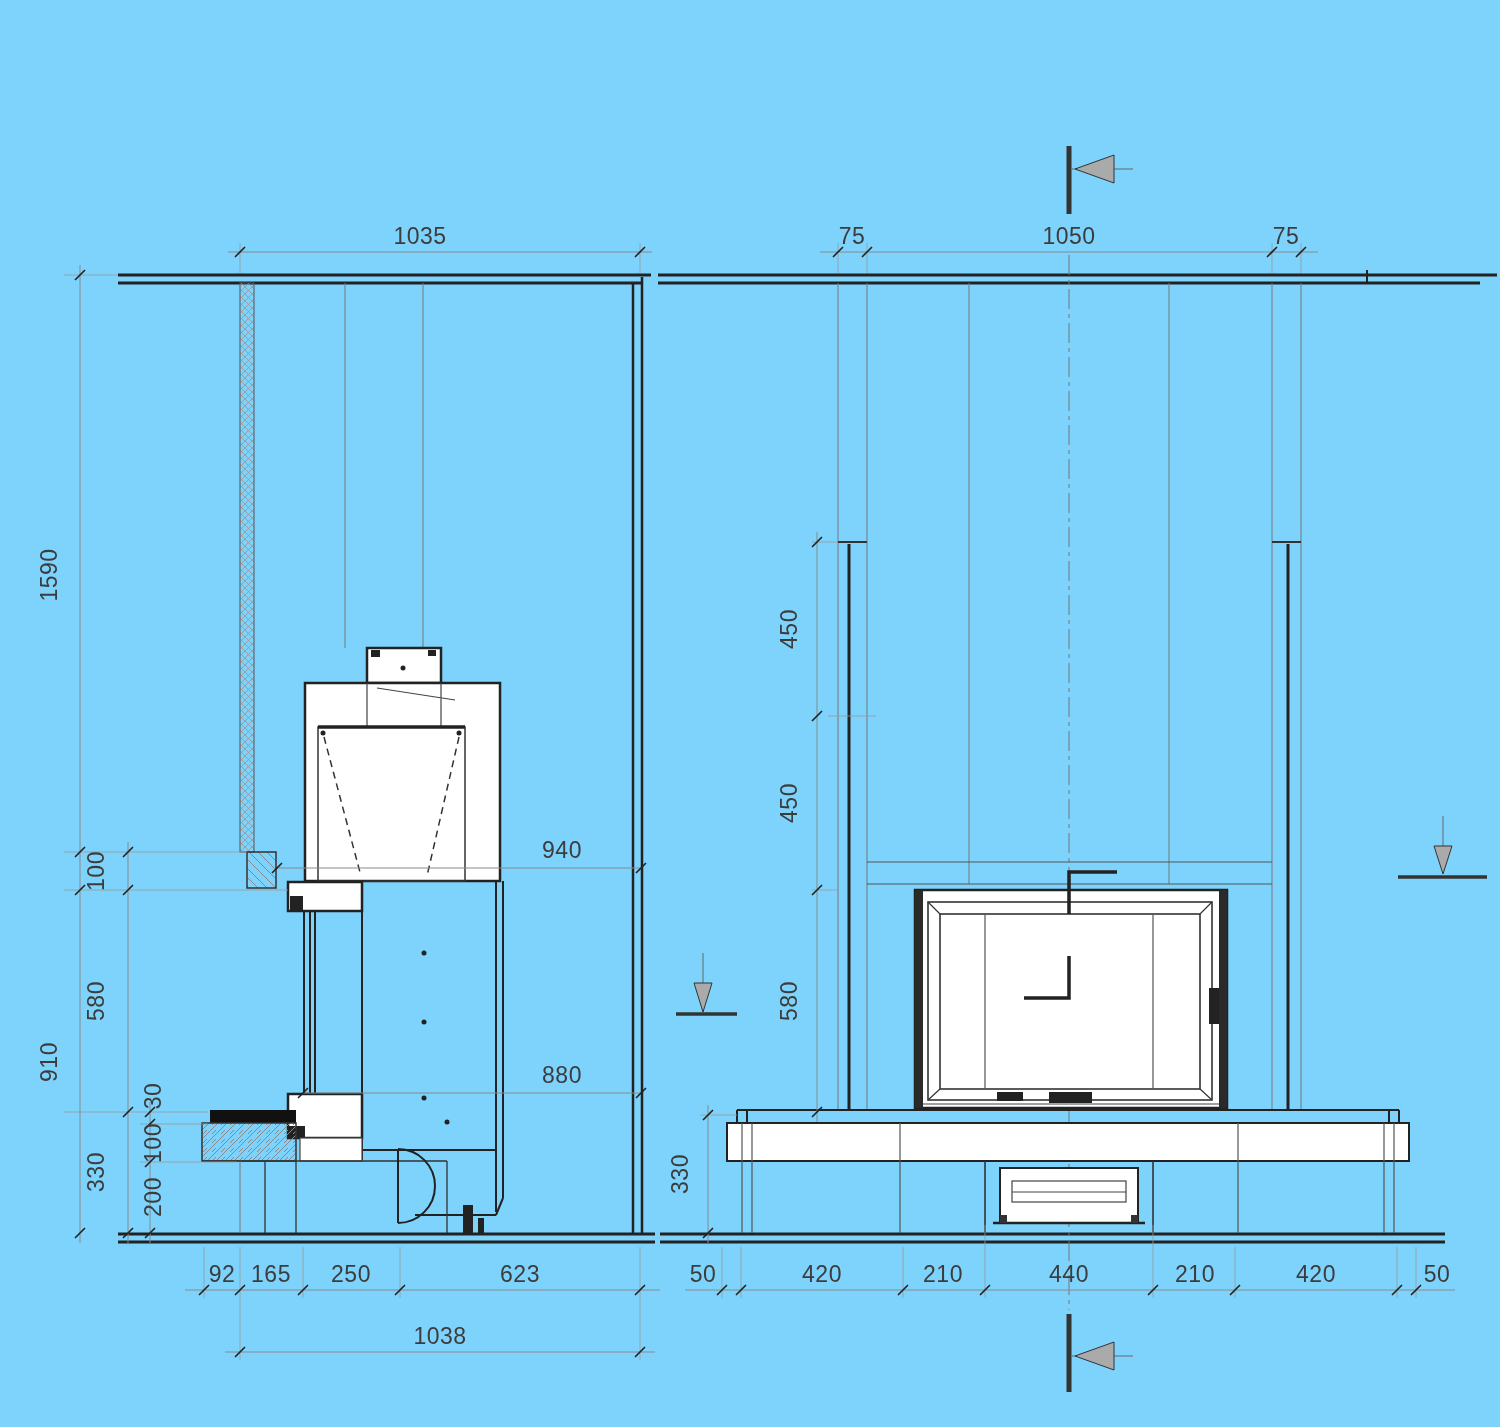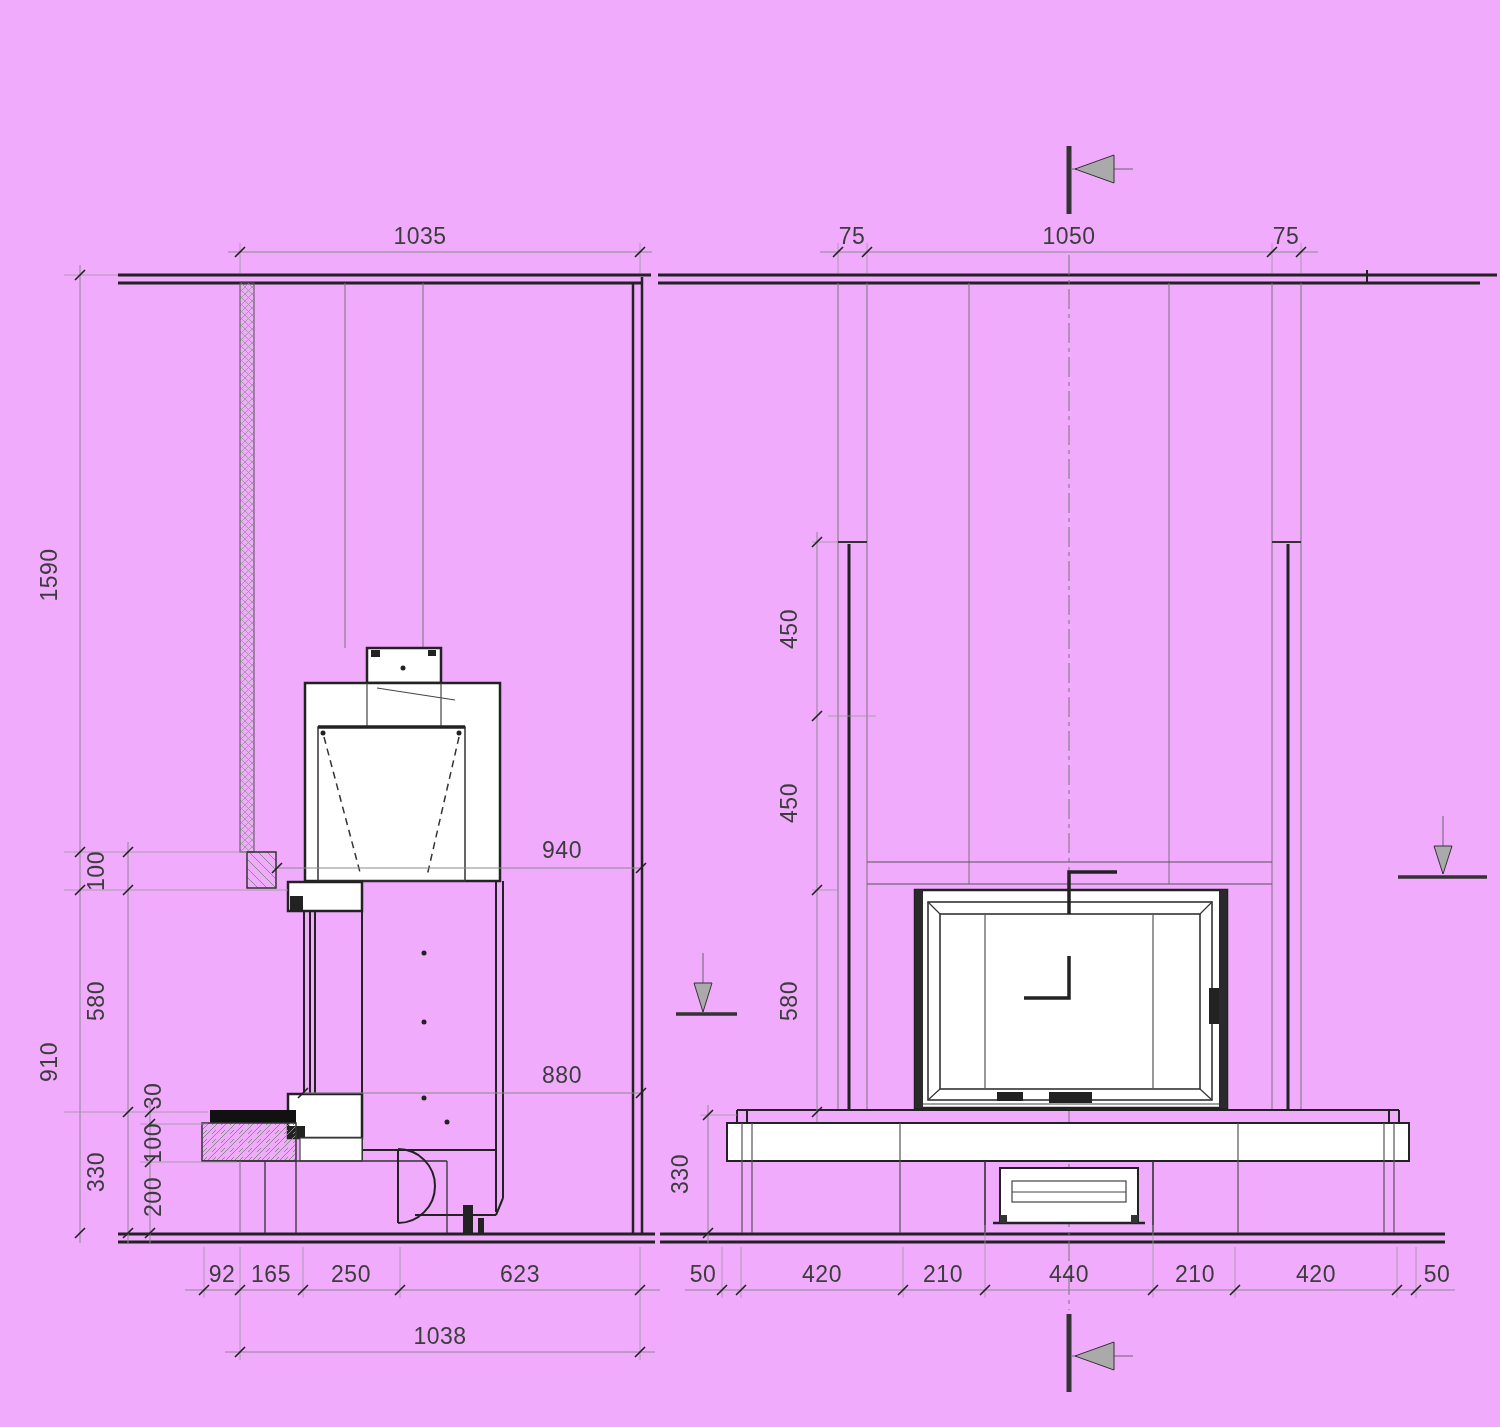--- a/index.html
+++ b/index.html
@@ -1,16 +1,16 @@
 <!DOCTYPE html>
 <html><head>
 <meta charset="utf-8">
 <style>
   html,body{margin:0;padding:0;background:#ffffff;}
-  .stage{position:relative;width:1500px;height:1427px;background:#f0abfc;overflow:hidden;
+  .stage{position:relative;width:1500px;height:1427px;background:#7dd3fc;overflow:hidden;
          font-family:"Liberation Sans", sans-serif;}
   svg{display:block;}
   text{font-family:"Liberation Sans", sans-serif;font-size:23px;fill:#3c3c3c;letter-spacing:0.5px;}
   .dimtxt{text-anchor:middle;}
 </style>
 </head>
 <body>
 
 <div class="stage">
 <svg width="1500" height="1427" viewBox="0 0 1500 1427">

